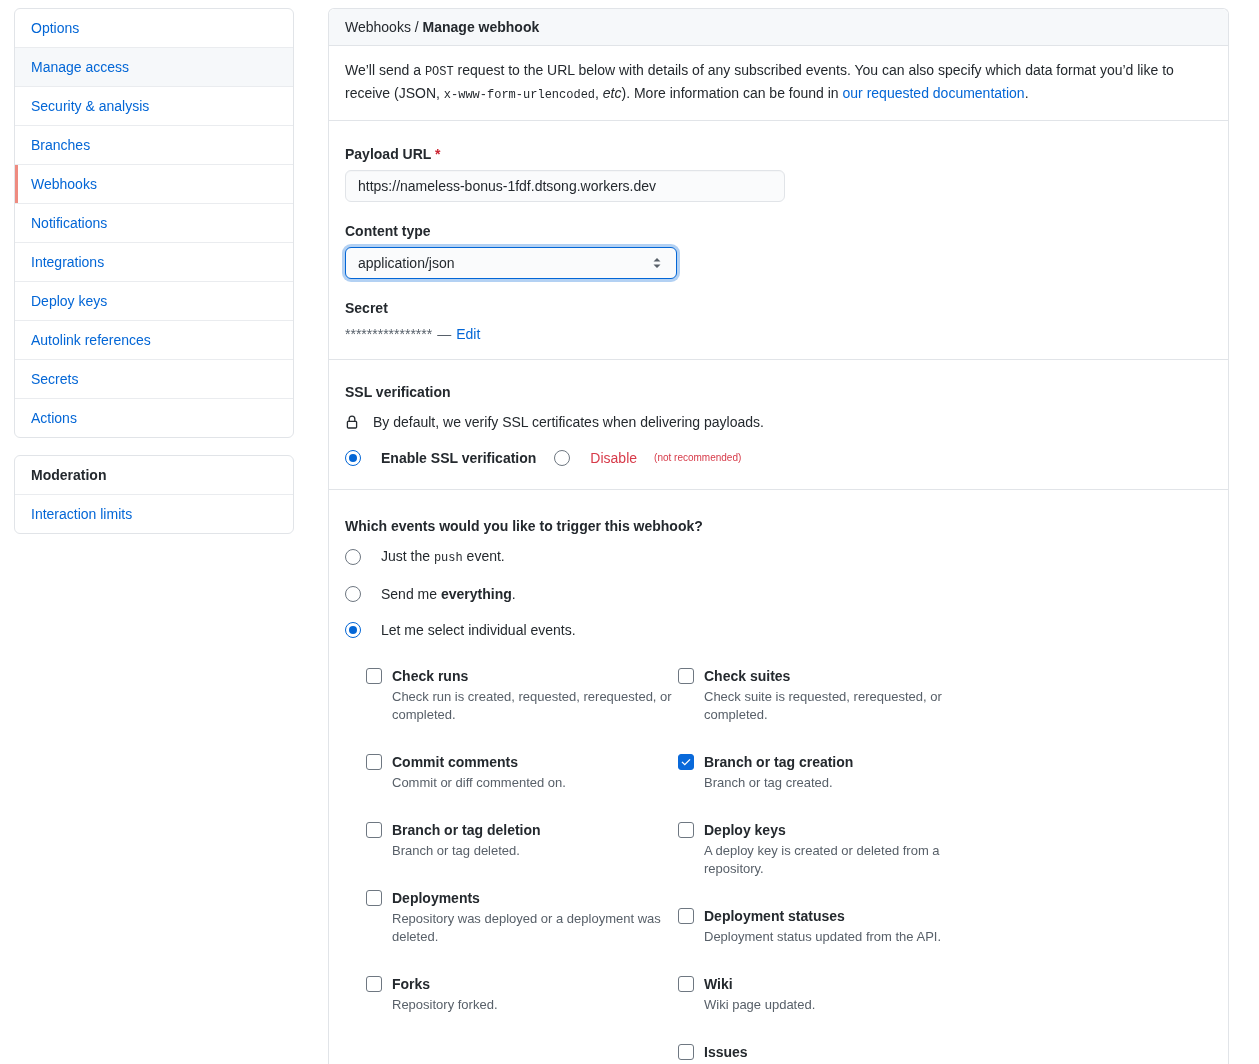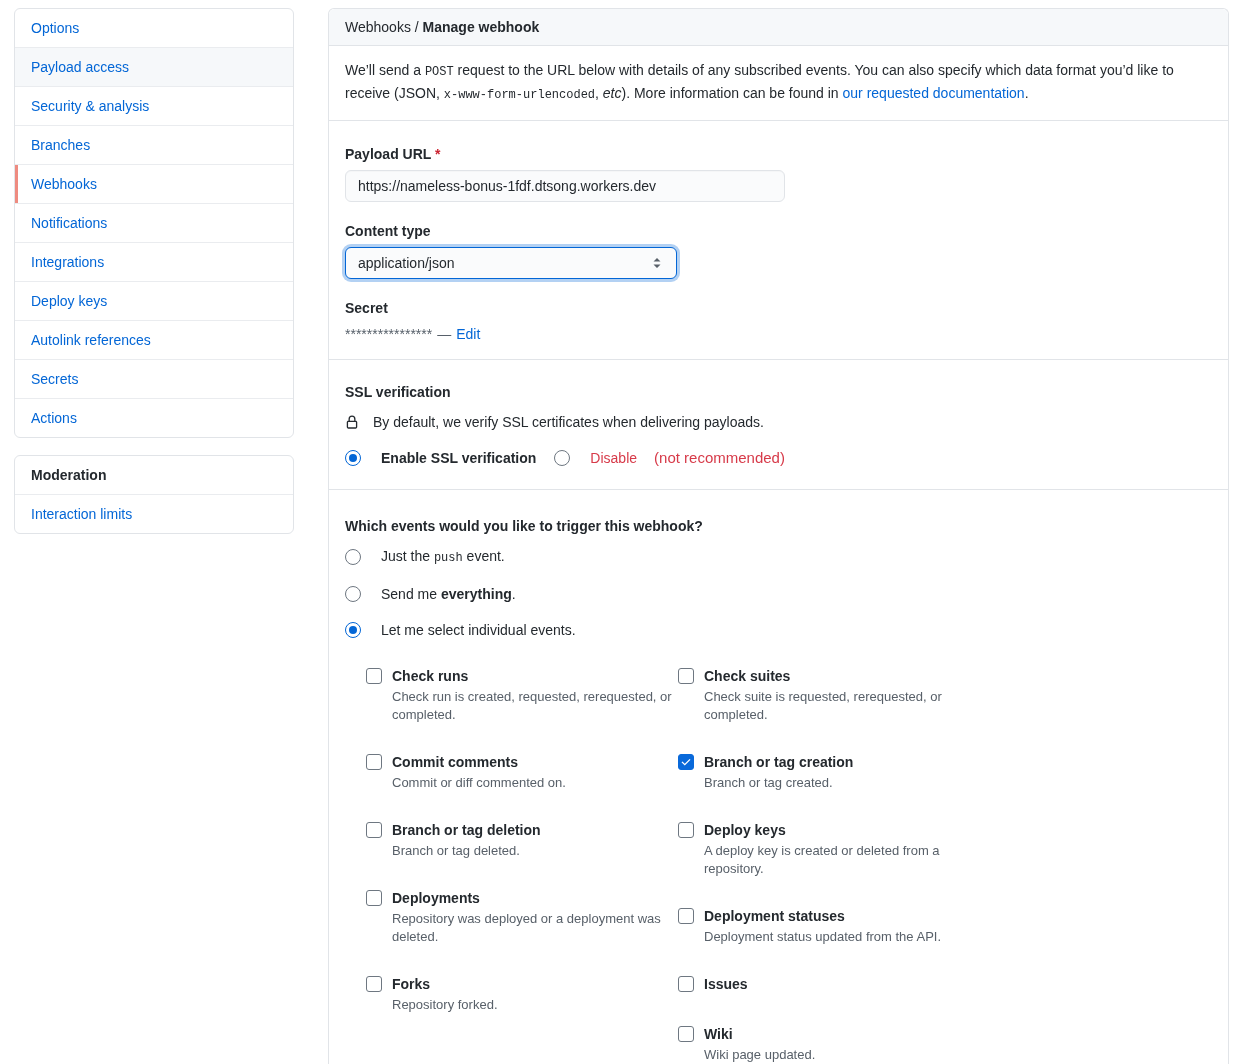--- a/index.html
+++ b/index.html
@@ -54,21 +54,21 @@
   .icon-line{display:flex;align-items:center;gap:14px;color:#24292e;margin-bottom:18px;line-height:18px;}
   .icon-line svg{flex:none;}
 
   .radio-row{display:flex;align-items:center;gap:20px;line-height:18px;}
   .radio{width:16px;height:16px;border-radius:50%;border:1px solid #6e7781;background:#fff;box-sizing:border-box;position:relative;flex:none;cursor:pointer;}
   .radio.checked{border-color:#0366d6;}
   .radio.checked::after{content:"";position:absolute;left:3px;top:3px;right:3px;bottom:3px;border-radius:50%;background:#0366d6;}
   .ssl-radios{display:flex;align-items:center;gap:18px;margin-bottom:6px;}
   .bold{font-weight:700;}
   .danger{color:#d73a49;}
-  .danger-note{color:#d73a49;font-size:15px;}
+  .danger-note{color:#d73a49;font-size:10px;}
 
   .event-option{margin-bottom:18px;}
   .events-grid{display:flex;margin:28px 0 0 21px;}
   .events-col{width:312px;flex:none;}
   .event-item{display:flex;gap:10px;margin-bottom:29px;}
   .checkbox{width:16px;height:16px;box-sizing:border-box;border:1px solid #6e7781;border-radius:3px;background:#fff;flex:none;margin-top:1px;display:flex;align-items:center;justify-content:center;cursor:pointer;}
   .checkbox svg{display:none;}
   .checkbox.checked{background:#0969da;border-color:#0969da;}
   .checkbox.checked svg{display:block;}
   .event-text{width:285px;}
@@ -76,21 +76,21 @@
   .event-desc{color:#586069;font-size:13px;line-height:18px;}
 </style>
 </head>
 <body>
 
 <div class="layout">
 
   <aside class="sidebar">
     <nav class="nav-box">
       <a class="side-item">Options</a>
-      <a class="side-item highlighted">Payload access</a>
+      <a class="side-item highlighted">Manage access</a>
       <a class="side-item">Security &amp; analysis</a>
       <a class="side-item">Branches</a>
       <a class="side-item active">Webhooks</a>
       <a class="side-item">Notifications</a>
       <a class="side-item">Integrations</a>
       <a class="side-item">Deploy keys</a>
       <a class="side-item">Autolink references</a>
       <a class="side-item">Secrets</a>
       <a class="side-item">Actions</a>
     </nav>
@@ -240,29 +240,29 @@
           <div class="event-item">
             <span class="checkbox"></span>
             <div class="event-text">
                 <div class="event-title">Deployment statuses</div>
                 <div class="event-desc">Deployment status updated from the API.</div>
               </div>
           </div>
           <div class="event-item">
             <span class="checkbox"></span>
             <div class="event-text">
-                <div class="event-title">Issues</div>
-              </div>
-          </div>
-          <div class="event-item">
-            <span class="checkbox"></span>
-            <div class="event-text">
                 <div class="event-title">Wiki</div>
                 <div class="event-desc">Wiki page updated.</div>
               </div>
           </div>
+          <div class="event-item">
+            <span class="checkbox"></span>
+            <div class="event-text">
+                <div class="event-title">Issues</div>
+              </div>
+          </div>
         </div>
 
       </div>
     </div>
 
   </main>
 </div>
 
 </body></html>

